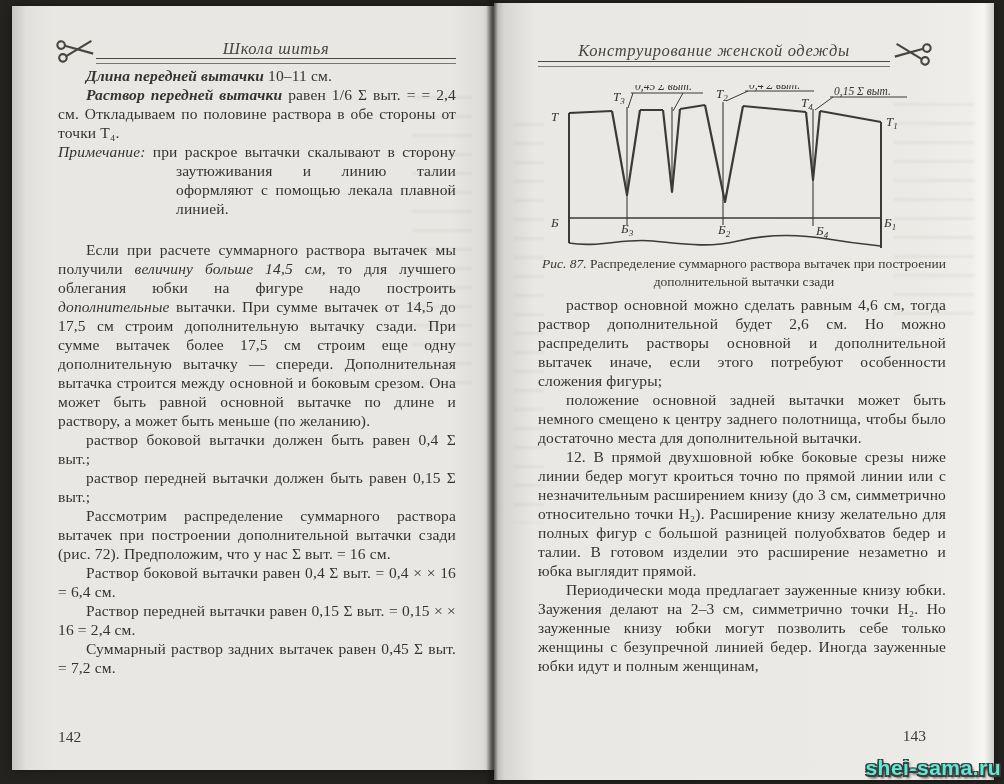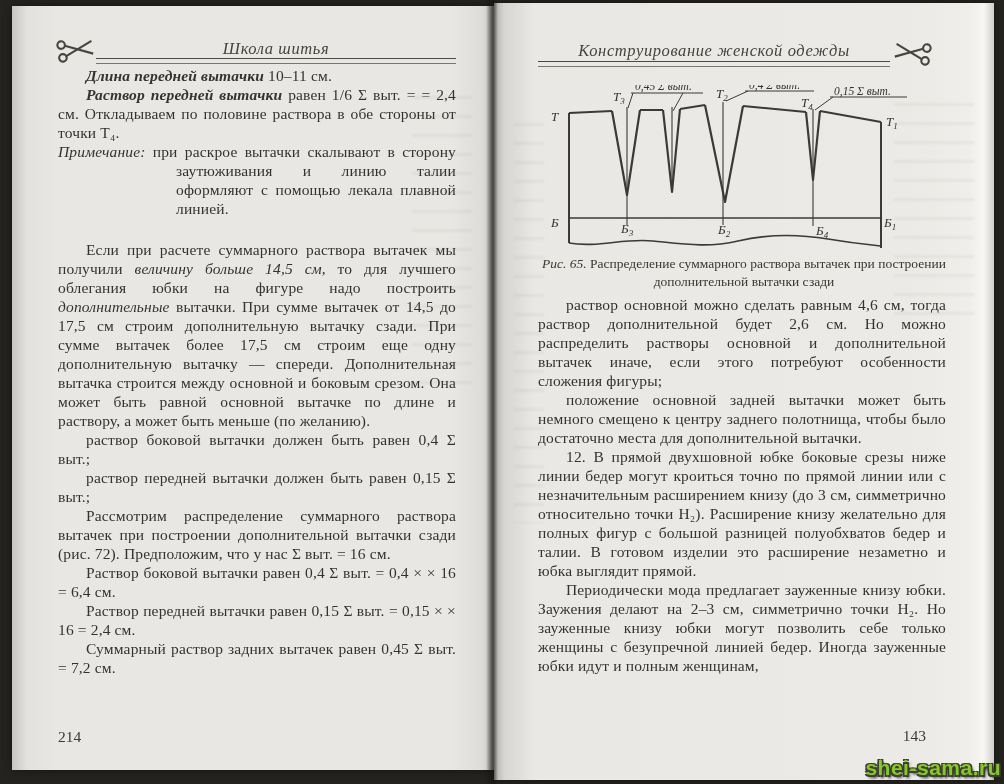--- a/index.html
+++ b/index.html
@@ -17,21 +17,21 @@
   .body-text{position:absolute;font-size:15.5px;line-height:19px;text-align:justify;letter-spacing:.15px;}
   .para{margin:0;text-indent:28px;}
   .gap{margin-top:22px;}
   .note{margin:0;padding-left:118px;text-indent:-118px;}
   .bi{font-weight:bold;font-style:italic;}
   .it{font-style:italic;}
   .pagenum{position:absolute;font-size:15.5px;color:#3a3934;}
   .fig{position:absolute;}
   .fig-caption{position:absolute;font-size:13.5px;line-height:17.5px;text-align:center;color:#393831;}
   .watermark{position:absolute;right:3px;bottom:4px;font-family:"Liberation Sans",sans-serif;
-    font-weight:bold;font-size:21px;color:#84cc16;letter-spacing:.5px;z-index:9;
+    font-weight:bold;font-size:21px;color:#5eead4;letter-spacing:.5px;z-index:9;
     text-shadow:-1.5px -1.5px 0 #3c3c3a,1.5px -1.5px 0 #3c3c3a,-1.5px 1.5px 0 #3c3c3a,1.5px 1.5px 0 #3c3c3a,2px 3px 3px #1d1d1b;}
   .ghost{position:absolute;opacity:.45;filter:blur(1px);
     background:repeating-linear-gradient(180deg,rgba(140,138,130,.22) 0 3px,rgba(0,0,0,0) 3px 19px);}
   svg text{font-family:"Liberation Serif","DejaVu Serif",serif;font-style:italic;fill:#34332f;}
   text.pt{font-size:13px;}
   text.pt .sub{font-size:9px;}
   text.ann{font-size:11.5px;}
 </style>
 </head>
 <body>
@@ -56,21 +56,21 @@
       <p class="para"><span class="bi">Раствор передней вытачки</span><span> равен 1/6 Σ выт. = = 2,4 см. Откладываем по половине раствора в обе стороны от точки Т₄.</span></p>
       <p class="note"><span class="it">Примечание:</span><span> при раскрое вытачки скалывают в сторону заутюживания и линию талии оформляют с помощью лекала плавной линией.</span></p>
       <p class="para gap"><span>Если при расчете суммарного раствора вытачек мы получили </span><span class="it">величину больше 14,5 см,</span><span> то для лучшего облегания юбки на фигуре надо построить </span><span class="it">дополнительные</span><span> вытачки. При сумме вытачек от 14,5 до 17,5 см строим дополнительную вытачку сзади. При сумме вытачек более 17,5 см строим еще одну дополнительную вытачку — спереди. Дополнительная вытачка строится между основной и боковым срезом. Она может быть равной основной вытачке по длине и раствору, а может быть меньше (по желанию).</span></p>
       <p class="para"><span>раствор боковой вытачки должен быть равен 0,4 Σ выт.;</span></p>
       <p class="para"><span>раствор передней вытачки должен быть равен 0,15 Σ выт.;</span></p>
       <p class="para"><span>Рассмотрим распределение суммарного раствора вытачек при построении дополнительной вытачки сзади (рис. 72). Предположим, что у нас Σ выт. = 16 см.</span></p>
       <p class="para"><span>Раствор боковой вытачки равен 0,4 Σ выт. = 0,4 × × 16 = 6,4 см.</span></p>
       <p class="para"><span>Раствор передней вытачки равен 0,15 Σ выт. = 0,15 × × 16 = 2,4 см.</span></p>
       <p class="para"><span>Суммарный раствор задних вытачек равен 0,45 Σ выт. = 7,2 см.</span></p>
     </div>
-    <div class="pagenum" style="left:46px;top:722px;">214</div>
+    <div class="pagenum" style="left:46px;top:722px;">142</div>
   </div>
 
   <div class="page page-right">
     <div class="hdr-title" style="left:44px;top:38px;width:352px;">Конструирование женской одежды</div>
     <div class="hdr-rule" style="left:44px;top:58px;width:352px;"></div>
     <svg class="scissors" style="left:398px;top:36px;transform:scaleX(-1) rotate(-8deg);" width="40" height="27" viewBox="0 0 34 22">
       <g stroke="#47463f" stroke-width="1.8" fill="none">
         <circle cx="5" cy="5.5" r="3.2"></circle>
           <circle cx="5" cy="16.5" r="3.2"></circle>
         <path d="M8,6.5 L31,16.5"></path>
@@ -126,21 +126,21 @@
       <text class="pt" x="168" y="13"><tspan>Т</tspan><tspan class="sub" dy="3">2</tspan></text>
       <text class="pt" x="253" y="22"><tspan>Т</tspan><tspan class="sub" dy="3">4</tspan></text>
       <text class="pt" x="338" y="41"><tspan>Т</tspan><tspan class="sub" dy="3">1</tspan></text>
       <text class="pt" x="3" y="142"><tspan>Б</tspan></text>
       <text class="pt" x="73" y="148"><tspan>Б</tspan><tspan class="sub" dy="3">3</tspan></text>
       <text class="pt" x="170" y="149"><tspan>Б</tspan><tspan class="sub" dy="3">2</tspan></text>
       <text class="pt" x="268" y="150"><tspan>Б</tspan><tspan class="sub" dy="3">4</tspan></text>
       <text class="pt" x="336" y="142"><tspan>Б</tspan><tspan class="sub" dy="3">1</tspan></text>
     </svg>
 
-    <div class="fig-caption" style="left:40px;top:252px;width:420px;"><span class="it">Рис. 65.</span><span> Распределение суммарного раствора вытачек при построении дополнительной вытачки сзади</span></div>
+    <div class="fig-caption" style="left:40px;top:252px;width:420px;"><span class="it">Рис. 87.</span><span> Распределение суммарного раствора вытачек при построении дополнительной вытачки сзади</span></div>
 
     <div class="body-text" style="left:44px;top:292px;width:408px;">
       <p class="para"><span>раствор основной можно сделать равным 4,6 см, тогда раствор дополнительной будет 2,6 см. Но можно распределить растворы основной и дополнительной вытачек иначе, если этого потребуют особенности сложения фигуры;</span></p>
       <p class="para"><span>положение основной задней вытачки может быть немного смещено к центру заднего полотнища, чтобы было достаточно места для дополнительной вытачки.</span></p>
       <p class="para"><span>12. В прямой двухшовной юбке боковые срезы ниже линии бедер могут кроиться точно по прямой линии или с незначительным расширением книзу (до 3 см, симметрично относительно точки Н₂). Расширение книзу желательно для полных фигур с большой разницей полуобхватов бедер и талии. В готовом изделии это расширение незаметно и юбка выглядит прямой.</span></p>
       <p class="para"><span>Периодически мода предлагает зауженные книзу юбки. Заужения делают на 2–3 см, симметрично точки Н₂. Но зауженные книзу юбки могут позволить себе только женщины с безупречной линией бедер. Иногда зауженные юбки идут и полным женщинам,</span></p>
     </div>
     <div class="pagenum" style="left:372px;top:724px;width:60px;text-align:right;">143</div>
   </div>
 

